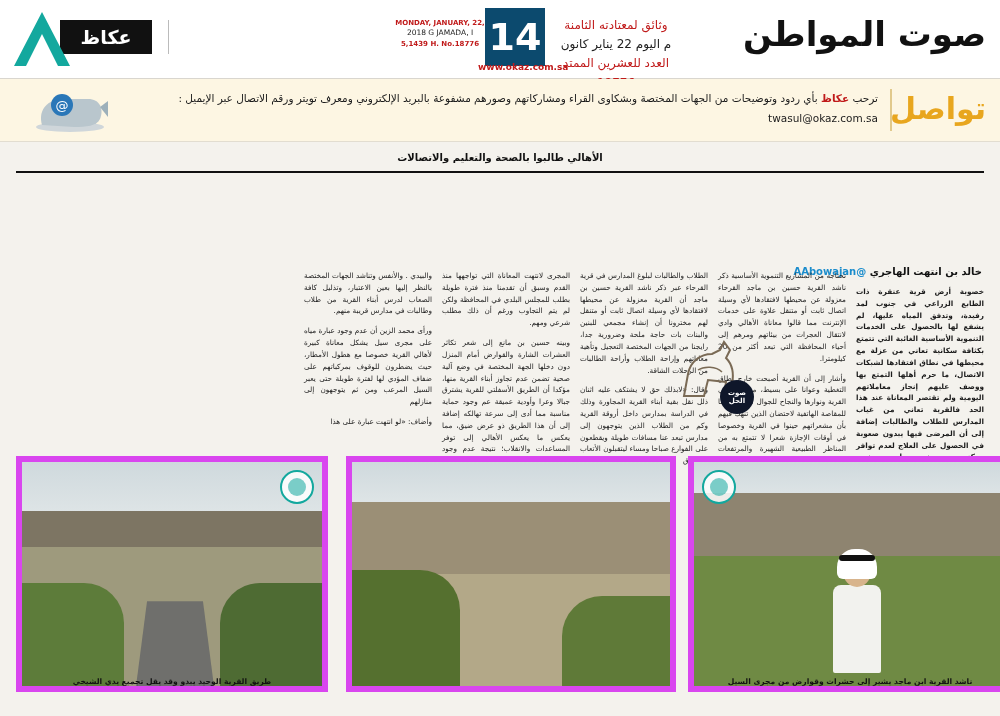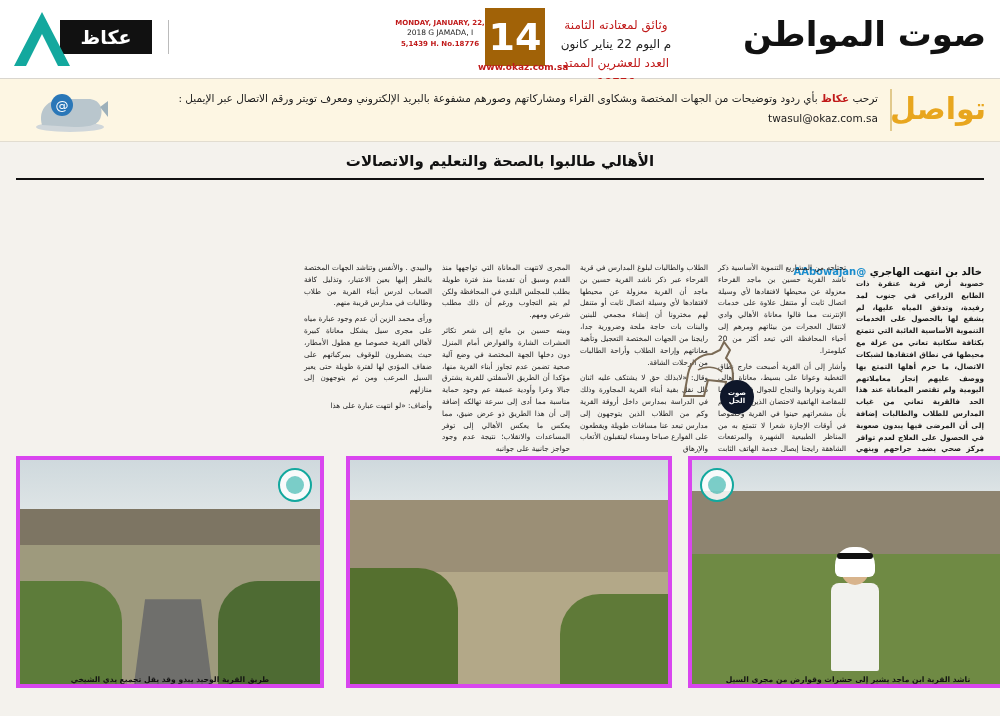--- a/index.html
+++ b/index.html
@@ -34,21 +34,21 @@
   .brand-mark svg{display:block}
 
   .date-block{
     position:absolute;top:18px;left:380px;
     text-align:center;font-size:7.5px;line-height:1.45;color:#222;
     direction:ltr;width:120px;
   }
   .date-block .dt-red{color:#c01a1a;font-weight:bold;font-size:7px}
   .big-num{
     position:absolute;top:8px;left:485px;
-    width:60px;height:58px;background:#a16207;color:#fff;
+    width:60px;height:58px;background:#0c4a6e;color:#fff;
     display:flex;align-items:center;justify-content:center;
     font-size:38px;font-weight:bold;
   }
   .date-ar{
     position:absolute;top:16px;left:556px;width:120px;
     text-align:center;font-size:12px;line-height:1.6;color:#222;
     direction:rtl;
   }
   .date-ar .red{color:#c01a1a;}
   .site-url{
@@ -84,21 +84,21 @@
   .tawasul-text .hl{color:#c01a1a;font-weight:bold}
   .tawasul-mail{
     color:#1b1b1b;font-size:10.5px;direction:ltr;display:inline-block;
   }
   .mail-icon{
     position:absolute;top:8px;left:28px;width:84px;height:46px;
   }
 
   
   .kicker{
-    text-align:center;font-size:15px;font-weight:bold;color:#111;
+    text-align:center;font-size:10px;font-weight:bold;color:#111;
     margin-top:10px;direction:rtl;letter-spacing:0;
   }
   .headline{
     text-align:center;direction:rtl;margin:6px 0 2px 0;
     font-size:46px;font-weight:bold;color:#111;line-height:1.12;
     white-space:nowrap;
   }
   .headline .green{color:#13a89e;}
   .rule{
     height:2px;background:#111;margin:8px 16px 0 16px;
@@ -112,42 +112,42 @@
   .byline .handle{color:#1a8ccc;}
 
   .cols{
     position:absolute;top:262px;left:16px;right:16px;
     display:flex;flex-direction:row;gap:10px;direction:rtl;
   }
   .col{
     width:128px;font-size:7.3px;line-height:1.62;color:#1c1c1c;
     text-align:justify;direction:rtl;
   }
-  .col p{margin:0 0 4px 0;}
+  .col p{margin:8px 0 4px 0;}
   .col.first{padding-top:16px;font-weight:bold;}
 
   .horse{
     position:absolute;top:330px;right:250px;width:86px;height:74px;
   }
   .stamp{
     position:absolute;top:380px;right:246px;width:34px;height:34px;
     border-radius:50%;background:#0f172a;color:#fff;font-size:7px;
     display:flex;align-items:center;justify-content:center;text-align:center;
     line-height:1.2;font-weight:bold;
   }
   .caption-inline{
     font-size:8px;color:#111;font-weight:bold;text-align:center;margin-top:6px;
   }
 
   
   .photos{
     position:absolute;left:16px;right:16px;bottom:18px;height:242px;
   }
   .photo{
-    position:absolute;top:0;height:224px;overflow:hidden;border:4px solid #d946ef;
+    position:absolute;top:0;height:224px;overflow:hidden;border:6px solid #d946ef;
   }
   .photo.left{left:0;width:300px;}
   .photo.mid{left:330px;width:318px;}
   .photo.right{left:672px;width:312px;}
   .pcap{
     position:absolute;bottom:0;width:100%;text-align:center;font-size:7.6px;
     color:#111;direction:rtl;font-weight:bold;
   }
   .badge{
     position:absolute;top:8px;width:30px;height:30px;border-radius:50%;

